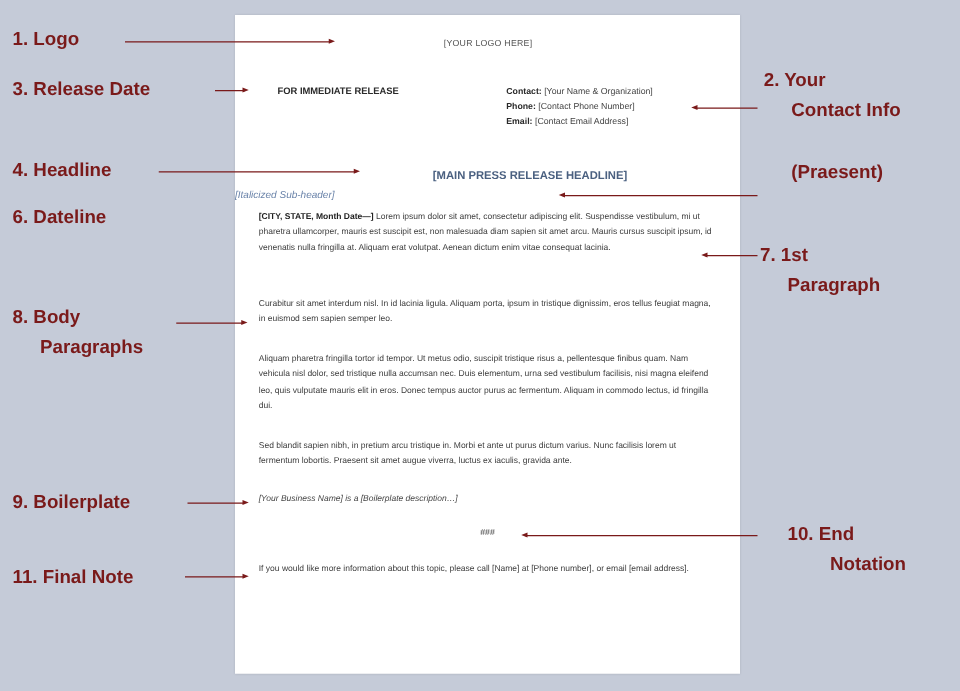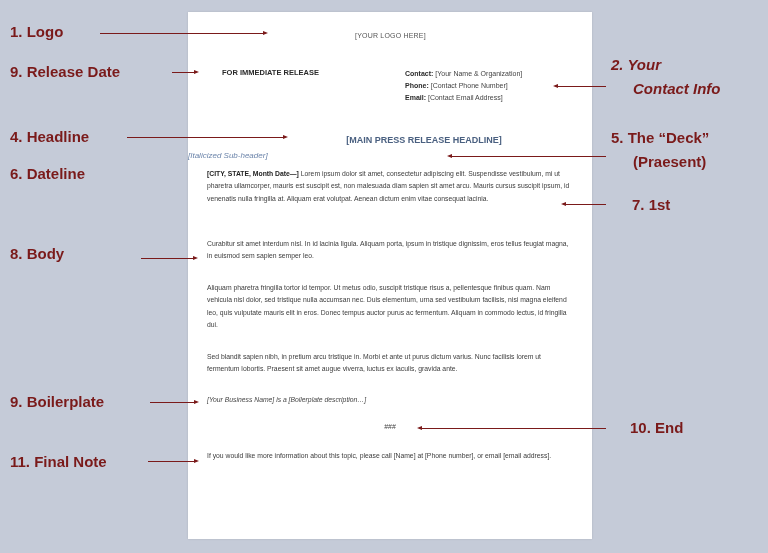--- a/index.html
+++ b/index.html
@@ -65,52 +65,54 @@
 <div class="doc para p2">Curabitur sit amet interdum nisl. In id lacinia ligula. Aliquam porta, ipsum in tristique dignissim, eros tellus feugiat magna, in euismod sem sapien semper leo.</div>
 <div class="doc para p3">Aliquam pharetra fringilla tortor id tempor. Ut metus odio, suscipit tristique risus a, pellentesque finibus quam. Nam vehicula nisl dolor, sed tristique nulla accumsan nec. Duis elementum, urna sed vestibulum facilisis, nisi magna eleifend leo, quis vulputate mauris elit in eros. Donec tempus auctor purus ac fermentum. Aliquam in commodo lectus, id fringilla dui.</div>
 <div class="doc para p4">Sed blandit sapien nibh, in pretium arcu tristique in. Morbi et ante ut purus dictum varius. Nunc facilisis lorem ut fermentum lobortis. Praesent sit amet augue viverra, luctus ex iaculis, gravida ante.</div>
 <div class="doc boiler">[Your Business Name] is a [Boilerplate description…]</div>
 <div class="doc endnote">###</div>
 <div class="doc final">If you would like more information about this topic, please call [Name] at [Phone number], or email [email address].</div>
 
 <div class="label" style="left:10px;top:20px;">1. Logo</div>
 <div class="arrow r" style="left:100px;top:33px;width:165px;"></div>
 
-<div class="label" style="left:10px;top:60px;">9. Release Date</div>
+<div class="label" style="left:10px;top:60px;">3. Release Date</div>
 <div class="arrow r" style="left:172px;top:72px;width:24px;"></div>
 
 <div class="label" style="left:10px;top:125px;">4. Headline</div>
 <div class="arrow r" style="left:127px;top:137px;width:158px;"></div>
 
 <div class="label" style="left:10px;top:162px;">6. Dateline</div>
 
 <div class="label" style="left:10px;top:242px;">
   <span>8. Body</span>
+  <span class="l2">Paragraphs</span>
 </div>
 <div class="arrow r" style="left:141px;top:258px;width:54px;"></div>
 
 <div class="label" style="left:10px;top:390px;">9. Boilerplate</div>
 <div class="arrow r" style="left:150px;top:402px;width:46px;"></div>
 
 <div class="label" style="left:10px;top:450px;">11. Final Note</div>
 <div class="arrow r" style="left:148px;top:461px;width:48px;"></div>
 
-<div class="label right" style="left:611px;top:53px;font-style:italic;">
+<div class="label right" style="left:611px;top:53px;">
   <span>2. Your</span>
   <span class="l2">Contact Info</span>
 </div>
 <div class="arrow l" style="left:556px;top:86px;width:50px;"></div>
 
 <div class="label right" style="left:611px;top:126px;">
-  <span>5. The “Deck”</span>
   <span class="l2">(Praesent)</span>
 </div>
 <div class="arrow l" style="left:450px;top:156px;width:156px;"></div>
 
-<div class="label right" style="left:612px;top:193px;margin-left:20px;">
+<div class="label right" style="left:588px;top:193px;margin-left:20px;">
   <span>7. 1st</span>
+  <span class="l2">Paragraph</span>
 </div>
 <div class="arrow l" style="left:564px;top:204px;width:42px;"></div>
 
 <div class="label right" style="left:614px;top:416px;margin-left:16px;">
   <span>10. End</span>
+  <span class="l2" style="padding-left:34px;">Notation</span>
 </div>
 <div class="arrow l" style="left:420px;top:428px;width:186px;"></div>
 
 </body></html>

